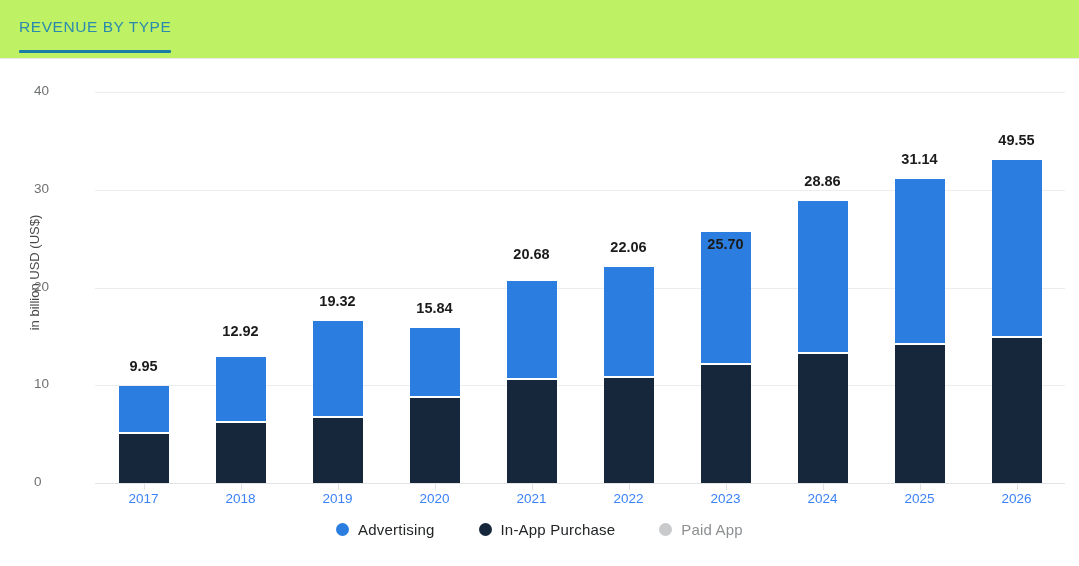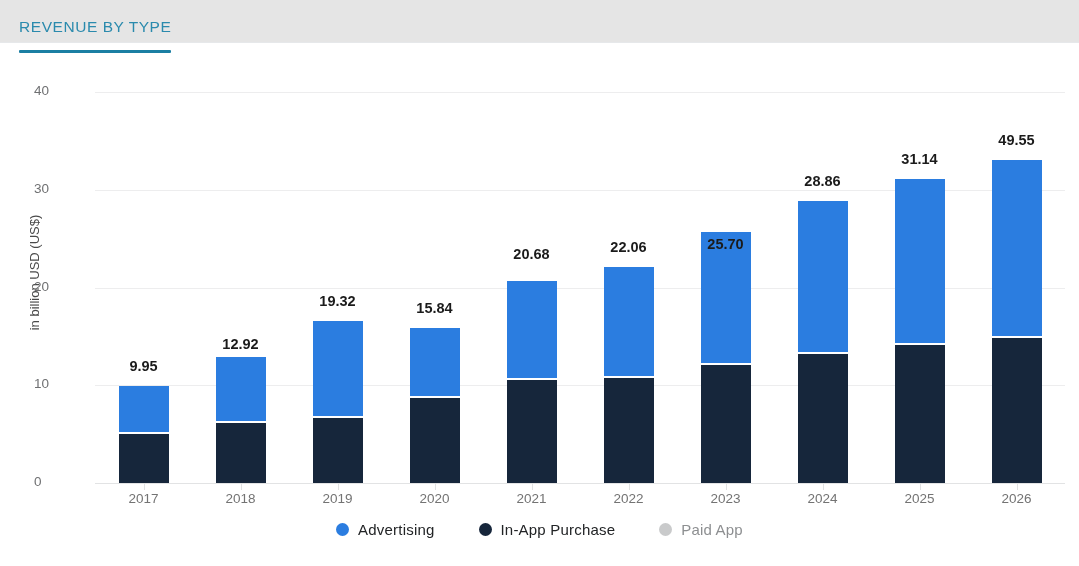--- a/index.html
+++ b/index.html
@@ -6,23 +6,23 @@
   html, body {
     width: 1079px; height: 566px;
     background: #ffffff;
     font-family: "Liberation Sans", sans-serif;
     overflow: hidden;
   }
   #root { position: relative; width: 1079px; height: 566px; background:#fff; }
 
   
   .tabbar {
-    position: absolute; left: 0; top: 0; width: 1079px; height: 43px;
+    position: absolute; left: 0; top: 0; width: 1079px; height: 59px;
     border-bottom: 1px solid #e6e8ea;
-    background: #e5e5e5;
+    background: #bef264;
   }
   .tab {
     position: absolute; top: 0; height: 53px;
     display: flex; align-items: center;
     font-size: 15.5px; letter-spacing: 0.55px;
     color: #5d6a74; font-weight: 400;
     cursor: pointer; white-space: nowrap;
   }
   .tab.active { color: #2a8aad; }
   .tab.active .tab-underline {
@@ -68,21 +68,21 @@
   }
   .bar-value {
     position: absolute; left: 50%; transform: translateX(-50%);
     font-size: 14.5px; font-weight: 700; color: #1b1b1b;
     white-space: nowrap;
   }
 
   .xtick {
     position: absolute; top: 399px;
     width: 80px; text-align: center;
-    font-size: 13.5px; color: #737373;
+    font-size: 13.5px; color: #3b82f6;
     transform: translateX(-40px);
   }
   .xtickmark {
     position: absolute; top: 391px; width: 1px; height: 7px; background: #e0e1e2;
   }
 
   
   .legend {
     position: absolute; left: 0; top: 468px; width: 1079px;
     display: flex; justify-content: center; align-items: center;
@@ -133,21 +133,21 @@
           <div class="seg iap" style="bottom: 0px; height: 50.83px; background: rgb(22, 38, 59);"></div>
           <div class="seg adv" style="bottom: 50.83px; height: 46.4312px; background: rgb(43, 125, 224);"></div>
         </div>
         <div class="bar-value" style="left: 48.5px; top: 265.739px;">9.95</div>
         <div class="xtickmark" style="left: 48.5px;"></div>
         <div class="xtick" style="left: 48.5px;">2017</div>
         <div class="bar" style="left: 120.5px; height: 126.293px;">
           <div class="seg iap" style="bottom: 0px; height: 61.5825px; background: rgb(22, 38, 59);"></div>
           <div class="seg adv" style="bottom: 61.5825px; height: 64.7105px; background: rgb(43, 125, 224);"></div>
         </div>
-        <div class="bar-value" style="left: 145.5px; top: 244px;">12.92</div>
+        <div class="bar-value" style="left: 145.5px; top: 231px;">12.92</div>
         <div class="xtickmark" style="left: 145.5px;"></div>
         <div class="xtick" style="left: 145.5px;">2018</div>
         <div class="bar" style="left: 217.5px; height: 162.46px;">
           <div class="seg iap" style="bottom: 0px; height: 67.4475px; background: rgb(22, 38, 59);"></div>
           <div class="seg adv" style="bottom: 67.4475px; height: 95.013px; background: rgb(43, 125, 224);"></div>
         </div>
         <div class="bar-value" style="left: 242.5px; top: 200.539px;">19.32</div>
         <div class="xtickmark" style="left: 242.5px;"></div>
         <div class="xtick" style="left: 242.5px;">2019</div>
         <div class="bar" style="left: 314.5px; height: 154.836px;">

